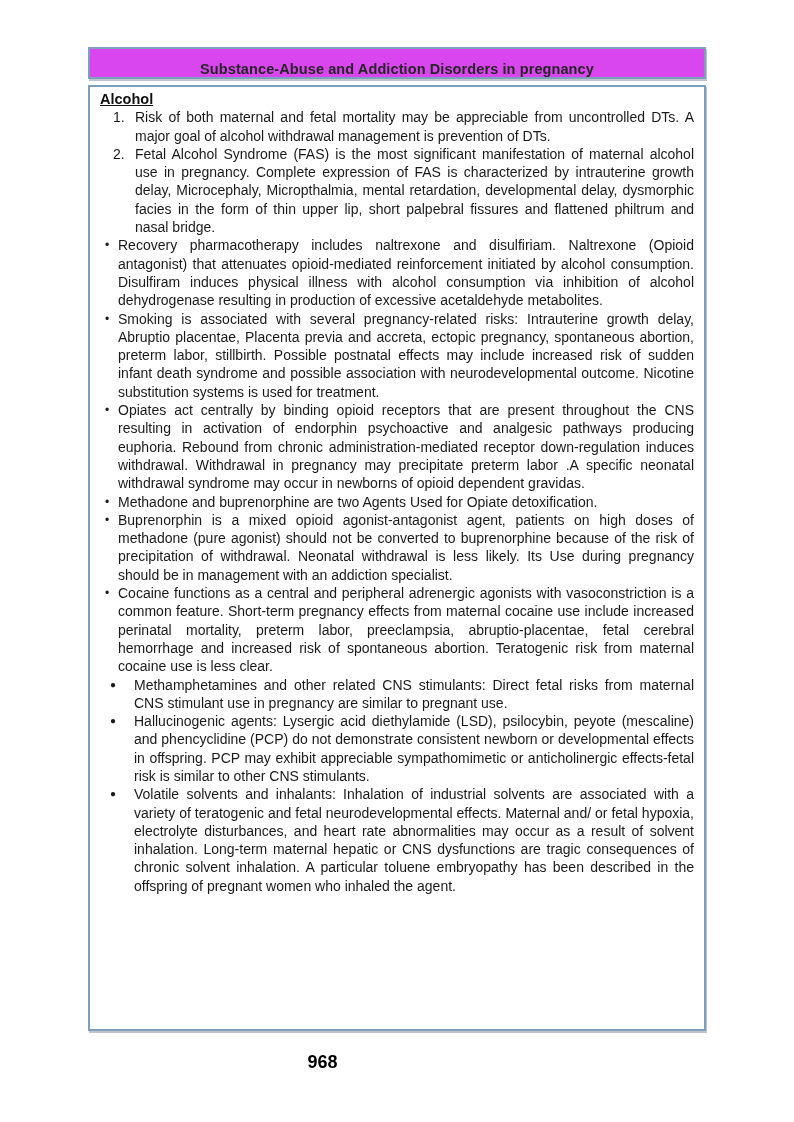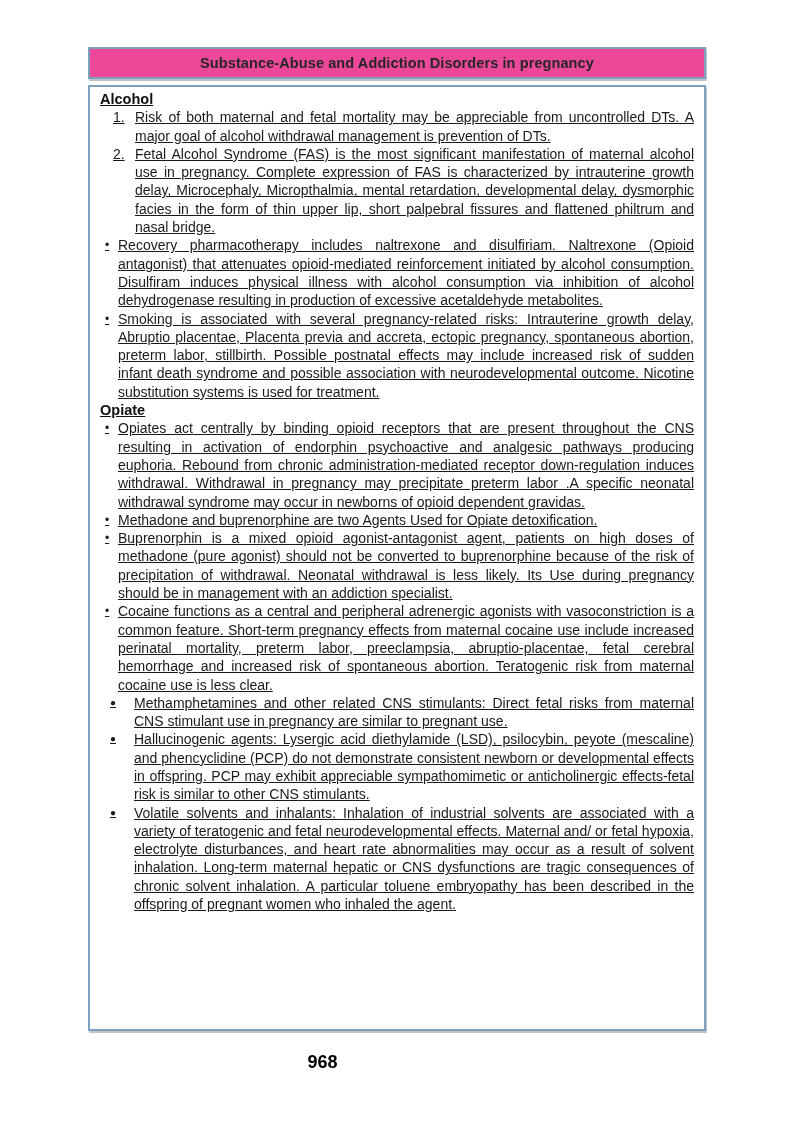--- a/index.html
+++ b/index.html
@@ -7,33 +7,33 @@
   body {
     width:794px; height:1122px;
     font-family:"Liberation Sans", sans-serif;
     color:#1a1a1a;
     position:relative;
   }
   .title-box {
     position:absolute; left:88px; top:47px; width:618px; height:32px;
     border:2px solid #7da0be;
     box-shadow:1px 2px 0 rgba(110,125,138,0.45);
-    display:flex; align-items:center; justify-content:center;
-    background:#ec4899;
+    display:flex; align-items:flex-end; justify-content:center;
+    background:#d946ef;
   }
   .title-box .title {
     font-weight:bold; font-size:14.5px; color:#262626; letter-spacing:0.1px;
   }
   .content-box {
     position:absolute; left:88px; top:85px; width:618px; min-height:946px;
     border:2px solid #7da0be;
     box-shadow:1px 2px 0 rgba(110,125,138,0.45);
     background:#ffffff;
     padding:3px 10px 6px 10px;
-    font-size:14px; line-height:18.3px;text-decoration:underline;
+    font-size:14px; line-height:18.3px;
   }
   .section-heading {
     font-weight:bold; font-size:14.5px;
     text-decoration:underline;
     color:#111111;
     text-align:left;
   }
   .item { display:flex; align-items:flex-start; }
   .item .marker { flex:0 0 auto; text-align:left; }
   .item .itext { flex:1 1 auto; text-align:justify; }
@@ -74,21 +74,20 @@
   </div>
 
   <div class="section">
     <div class="item bul">
       <span class="marker">•</span>
       <div class="itext">Smoking is associated with several pregnancy-related risks: Intrauterine growth delay, Abruptio placentae, Placenta previa and accreta, ectopic pregnancy, spontaneous abortion, preterm labor, stillbirth. Possible postnatal effects may include increased risk of sudden infant death syndrome and possible association with neurodevelopmental outcome. Nicotine substitution systems is used for treatment.</div>
     </div>
   </div>
 
   <div class="section">
-    <div class="section-heading">Opiate</div>
     <div class="item bul">
       <span class="marker">•</span>
       <div class="itext">Opiates act centrally by binding opioid receptors that are present throughout the CNS resulting in activation of endorphin psychoactive and analgesic pathways producing euphoria. Rebound from chronic administration-mediated receptor down-regulation induces withdrawal. Withdrawal in pregnancy may precipitate preterm labor .A specific neonatal withdrawal syndrome may occur in newborns of opioid dependent gravidas.</div>
     </div>
     <div class="item bul">
       <span class="marker">•</span>
       <div class="itext">Methadone and buprenorphine are two Agents Used for Opiate detoxification.</div>
     </div>
     <div class="item bul">
       <span class="marker">•</span>

